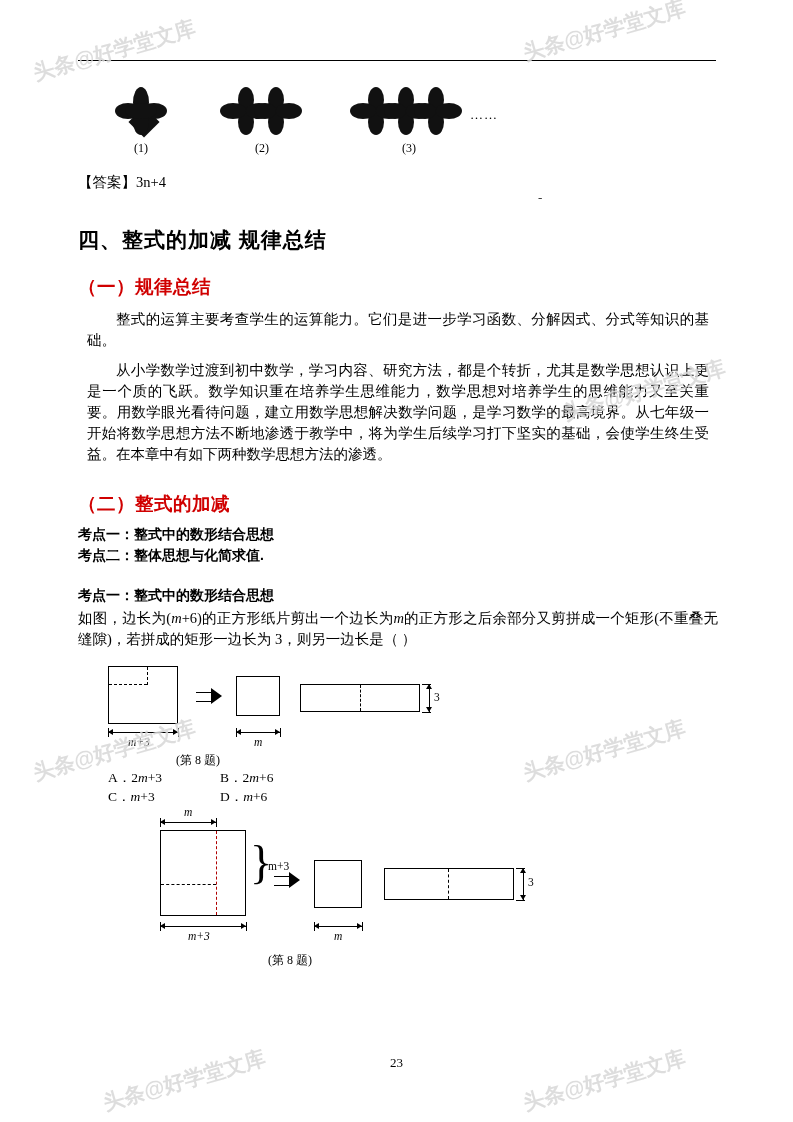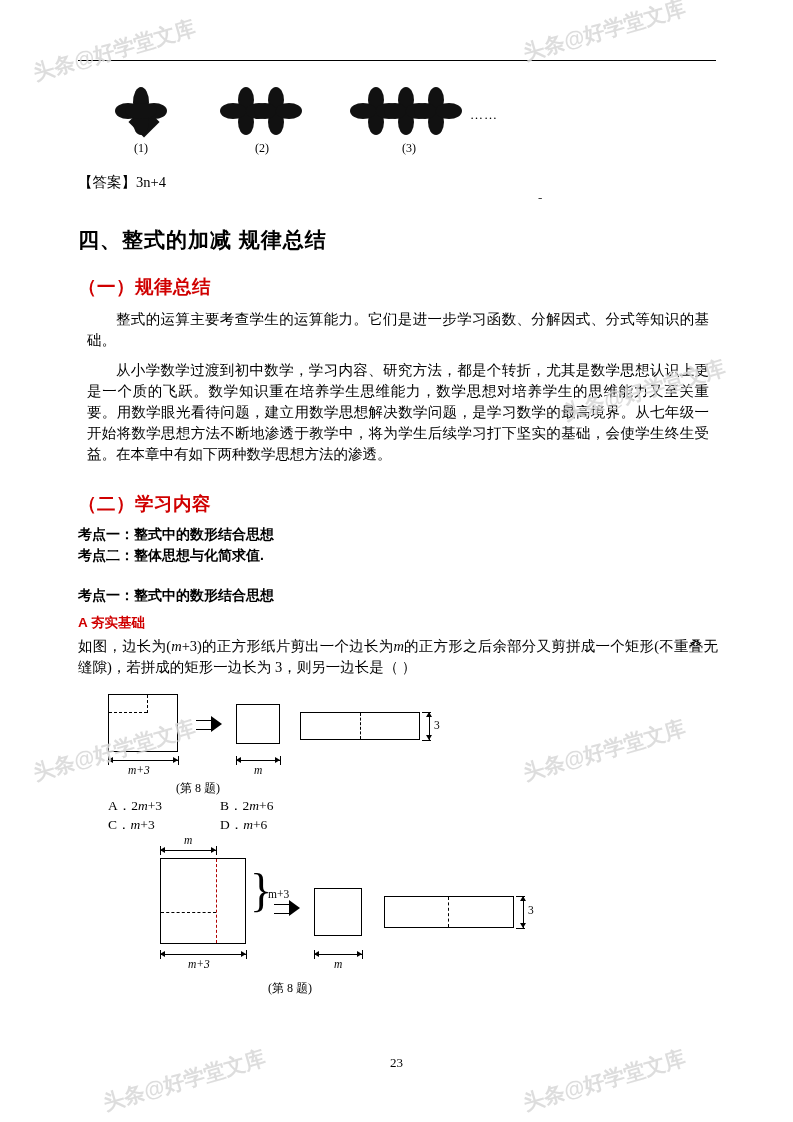--- a/index.html
+++ b/index.html
@@ -316,30 +316,29 @@
 
     <div class="answer-line">【答案】3n+4</div>
 
     <h2 class="section">四、整式的加减  规律总结</h2>
 
     <h3 class="redhead">（一）规律总结</h3>
 
     <p class="body">整式的运算主要考查学生的运算能力。它们是进一步学习函数、分解因式、分式等知识的基础。</p>
     <p class="body">从小学数学过渡到初中数学，学习内容、研究方法，都是个转折，尤其是数学思想认识上更是一个质的飞跃。数学知识重在培养学生思维能力，数学思想对培养学生的思维能力又至关重要。用数学眼光看待问题，建立用数学思想解决数学问题，是学习数学的最高境界。从七年级一开始将数学思想方法不断地渗透于教学中，将为学生后续学习打下坚实的基础，会使学生终生受益。在本章中有如下两种数学思想方法的渗透。</p>
 
-    <h3 class="redhead" style="margin-top:26px;">（二）学习内容</h3>
+    <h3 class="redhead" style="margin-top:26px;">（二）整式的加减</h3>
 
     <div class="kaodian">考点一：整式中的数形结合思想</div>
     <div class="kaodian">考点二：整体思想与化简求值.</div>
 
     <div class="kaodian kaodian-sp" style="margin-top:22px;">考点一：整式中的数形结合思想</div>
 
-    <div class="redsub">A 夯实基础</div>
-
-    <p class="qtext"><span>如图，边长为(</span><span class="italic">m</span><span>+3)的正方形纸片剪出一个边长为</span><span class="italic">m</span><span>的正方形之后余部分又剪拼成一个矩形(不重叠无缝隙)，若拼成的矩形一边长为 3，则另一边长是（      ）</span></p>
+
+    <p class="qtext"><span>如图，边长为(</span><span class="italic">m</span><span>+6)的正方形纸片剪出一个边长为</span><span class="italic">m</span><span>的正方形之后余部分又剪拼成一个矩形(不重叠无缝隙)，若拼成的矩形一边长为 3，则另一边长是（      ）</span></p>
 
     <div class="diagram" style="height:108px; margin-top:8px;">
 
       <div class="box" style="left:30px; top:8px; width:70px; height:58px;"></div>
       <div class="dash-h" style="left:31px; top:26px; width:38px;"></div>
       <div class="dash-v" style="left:69px; top:9px;  height:18px;"></div>
 
       <div class="tick" style="left:30px; top:70px;"></div>
       <div class="tick" style="left:100px; top:70px;"></div>
       <div class="arrow-lr" style="left:30px; top:71px; width:70px;">

